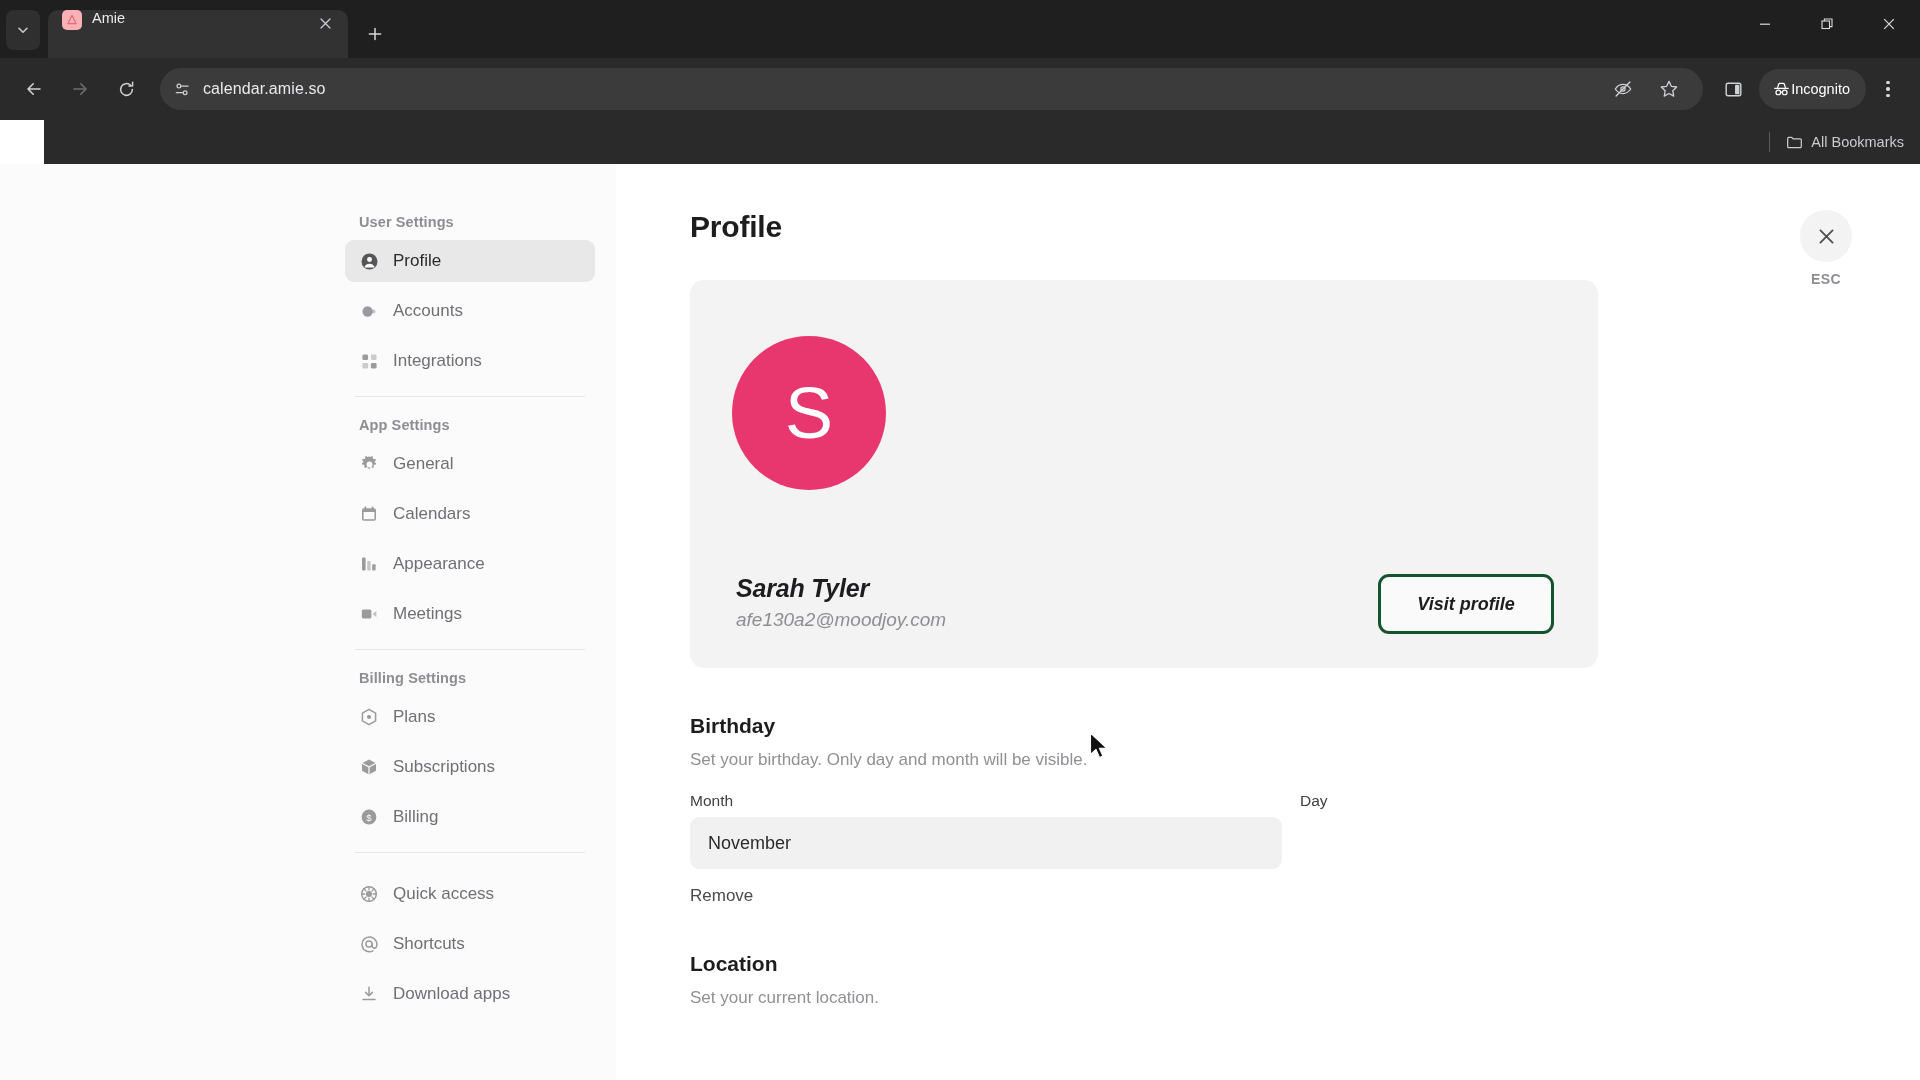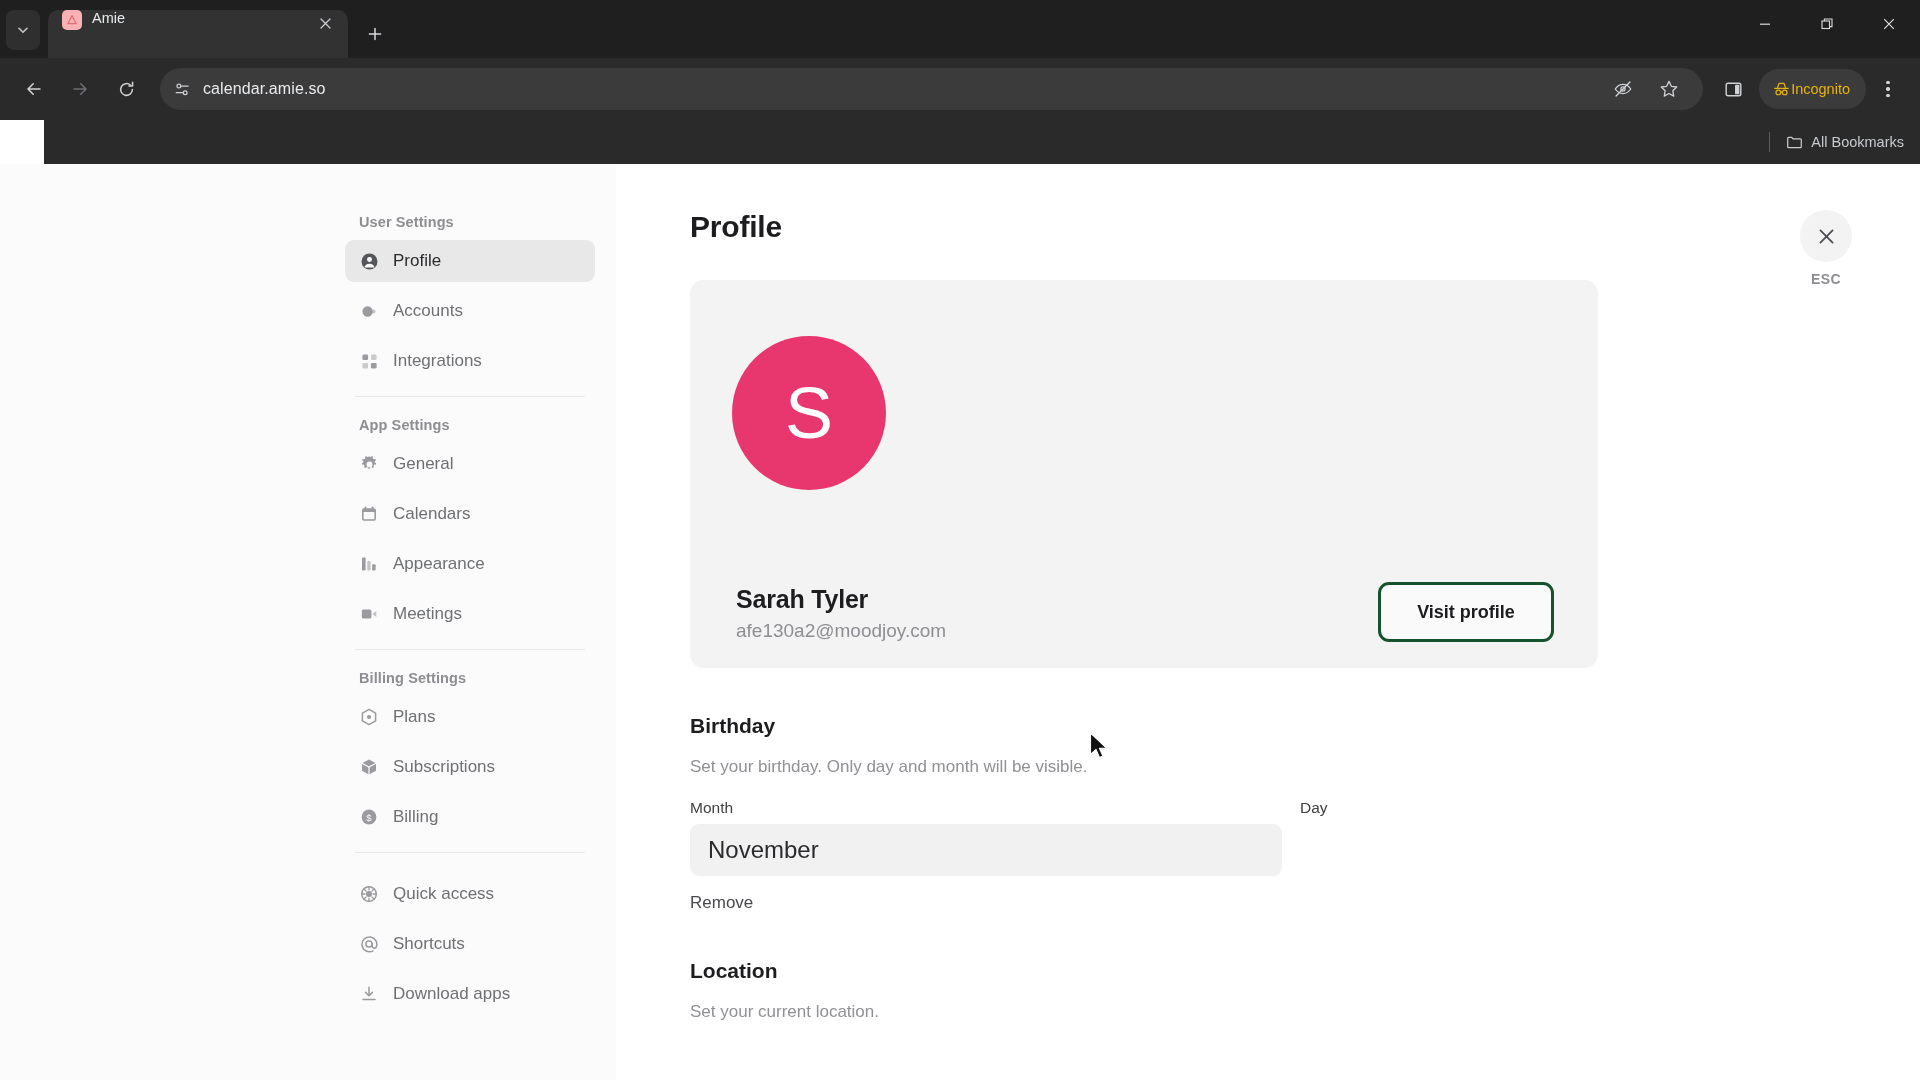--- a/index.html
+++ b/index.html
@@ -75,21 +75,21 @@
   .omni-url { color:#e8eaed; font-size: 16px; letter-spacing: .1px; }
   .omni-right { margin-left:auto; display:flex; align-items:center; gap: 6px; }
   .icon-btn {
     width: 40px; height: 40px; border-radius: 50%;
     display:flex;align-items:center;justify-content:center;
     color:#d0d2d6; cursor:pointer; flex:0 0 auto;
   }
   .incognito-pill {
     height: 40px; border-radius: 20px; background: #3b3b3b;
     display:flex; align-items:center; padding: 0 16px 0 13px;
-    color:#eab308; font-size: 14.5px; cursor: pointer; margin-left: 4px; text-align: center;
+    color:#ffffff; font-size: 14.5px; cursor: pointer; margin-left: 4px; text-align: center;
   }
   .kebab {
     width: 40px; height: 44px;
     display:flex;align-items:center;justify-content:center;
     color:#d6d8db; cursor:pointer; flex-direction:column; gap:3px;
   }
   .kebab i { width:3.5px;height:3.5px;border-radius:50%;background:#d6d8db;display:block; }
 
   .bookmarkbar {
     height: 44px; background: #2a2a2a;
@@ -151,46 +151,46 @@
     position: relative; overflow: hidden;
   }
   .avatar {
     position:absolute; left: 42px; top: 56px;
     width: 154px; height: 154px; border-radius: 50%;
     background: #e8376f;
     display:flex; align-items:center; justify-content:center;
     color:#fff; font-size: 72px; font-weight: 400; line-height:1;
   }
   .card-bottom {
-    position:absolute; left: 0; right: 0; bottom: 26px;
-    display:flex; align-items:flex-end; padding: 0 44px 0 46px;
+    position:absolute; left: 0; right: 0; bottom: 34px;
+    display:flex; align-items:flex-start; padding: 0 44px 0 46px; font-style: italic;
   }
   .who { display:flex; flex-direction:column; gap: 6px; }
   .who-name { font-size: 25px; font-weight: 700; color:#1d1d1f; letter-spacing:-.2px; }
   .who-mail { font-size: 19px; color:#8e8e93; }
   .visit-btn {
     margin-left:auto; height: 60px; min-width: 176px;
     border-radius: 11px; background:#fafafa; border:3px solid #14532d;
     display:flex; align-items:center; justify-content:center;
     font-size: 18px; font-weight: 600; color:#1d1d1f; cursor:pointer;
   }
 
   .section { margin-top: 46px; width: 908px; }
   .section-title { font-size: 21px; font-weight: 700; color:#1d1d1f; }
-  .section-sub { font-size: 17px; color:#909095; margin-top: 19px; }
+  .section-sub { font-size: 17px; color:#909095; margin-top: 12px; }
 
   .field-row { display:flex; gap: 18px; margin-top: 22px; }
   .field { display:flex; flex-direction:column; gap: 7px; }
   .field.month { flex: 1 1 auto; }
   .field.day { width: 298px; flex: 0 0 298px; }
   .field-label { font-size: 15.5px; color:#404040; }
   .field-box {
     height: 52px; background:#f1f1f2; border-radius: 9px;
     display:flex; align-items:center; padding: 0 18px;
-    font-size: 24px; color:#2b2b2e; cursor:pointer;
+    font-size: 18px; color:#2b2b2e; cursor:pointer;
   }
   .remove-link {
     margin-top: 17px; font-size: 17px; color:#4a4a4e; cursor:pointer;
     display:inline-block;
   }
 
   
   .esc-wrap {
     position:absolute; right: 68px; top: 46px;
     display:flex; flex-direction:column; align-items:center; gap: 9px;

